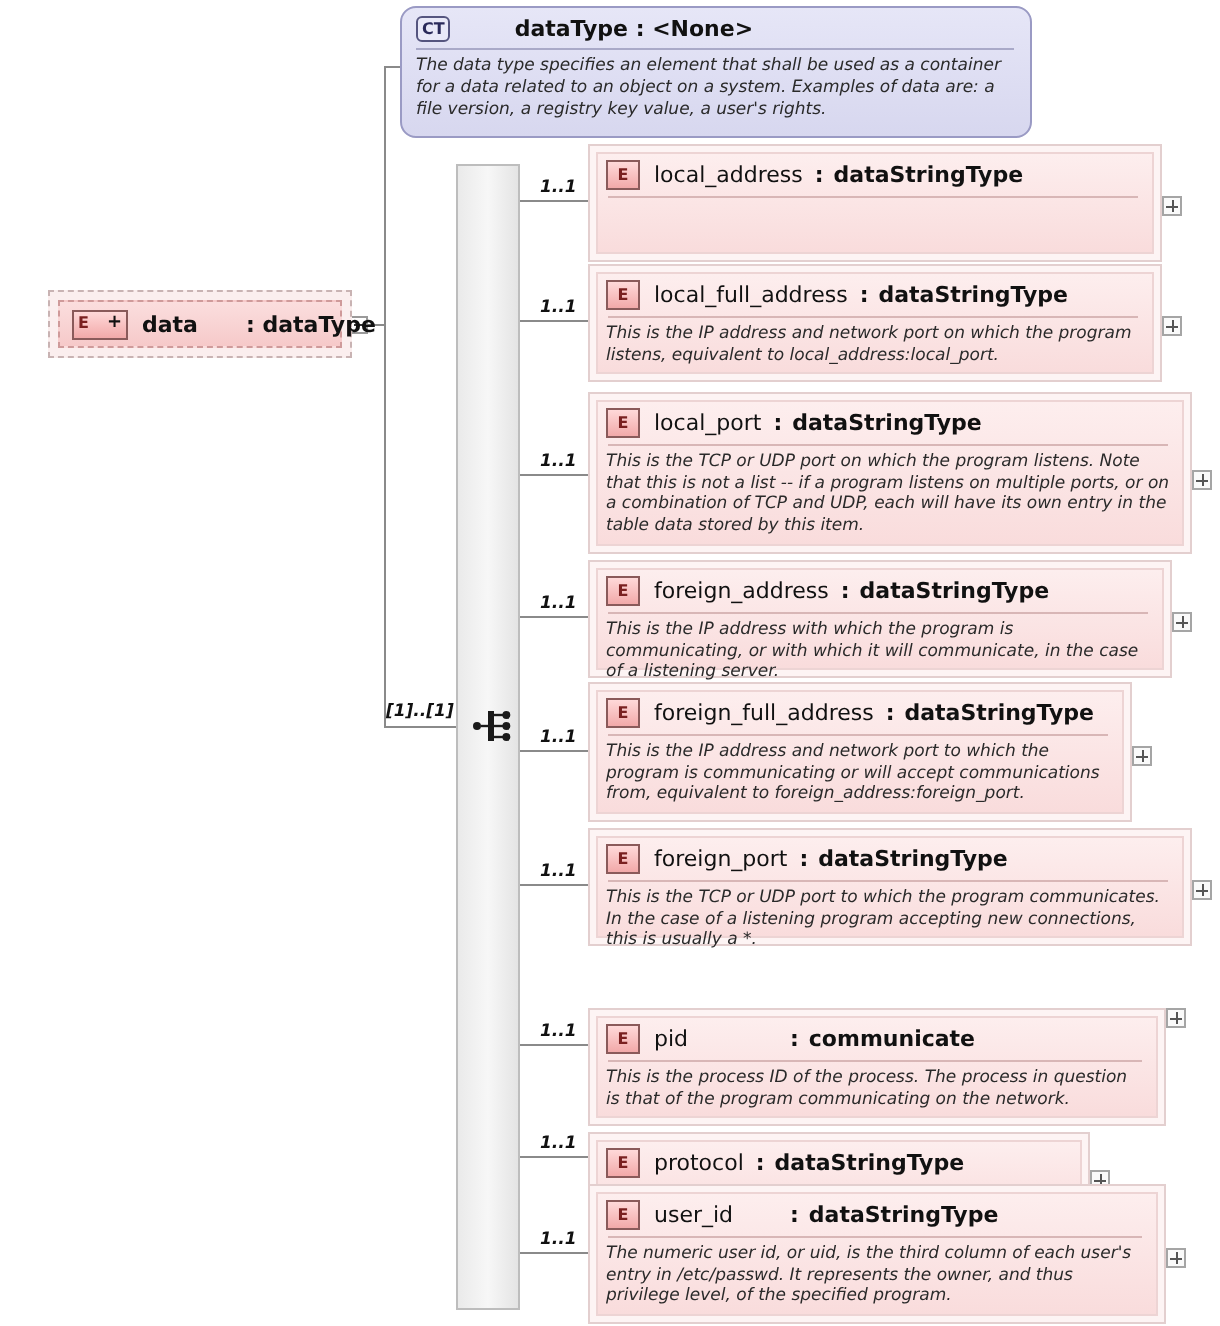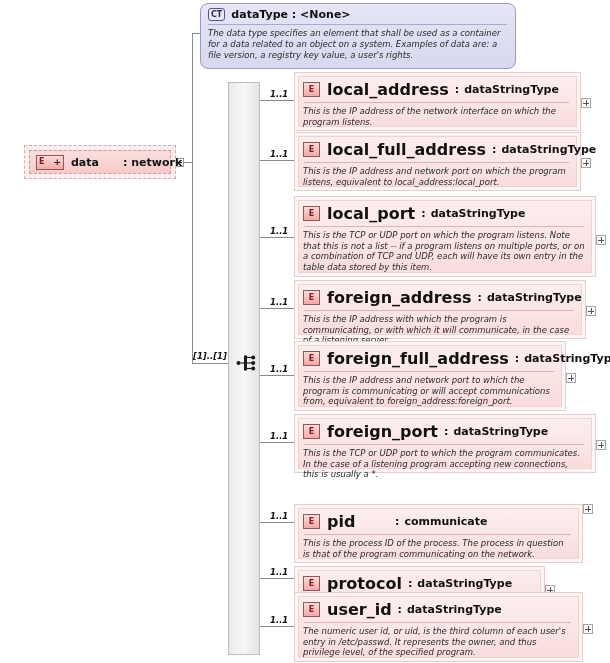--- a/index.html
+++ b/index.html
@@ -75,21 +75,21 @@
     box-sizing:border-box;
     padding:4px 8px 5px 7px;
   }
   .ct-title{display:flex;align-items:center;gap:6px;margin-bottom:3px;}
   .ct-badge{
     border:1px solid #55557f;border-radius:3px;
     background:#e9e9f8;
     font-size:8px;font-weight:bold;color:#2a2a5a;
     padding:0px 2px;line-height:11px;
   }
-  .ct-name{font-size:11px;font-weight:bold;color:#111;}
+  .ct-name{font-size:11px;font-weight:bold;color:#111;margin-left:26px;}
   .ct-rule{height:1px;background:#a9a9c8;margin:2px 0 3px 0;}
   .ct-doc{
     font-size:8.5px;font-style:italic;color:#2a2a2a;line-height:11px;
   }
 
   
   .seq-bar{
     position:absolute;
     border:1px solid #bdbdbd;
     background:linear-gradient(to right,#eaeaea,#f7f7f7,#e4e4e4);
@@ -110,21 +110,21 @@
     padding:3px;
   }
   .el-inner{
     border:1px solid #edd4d4;
     background:linear-gradient(to bottom,#fdeeee,#f9dcdc);
     box-sizing:border-box;
     height:100%;
     padding:3px 5px 4px 4px;
   }
   .el-head{display:flex;align-items:center;}
-  .el-name{margin-left:7px;font-size:16px;font-weight:bold;color:#111;white-space:nowrap;}
+  .el-name{margin-left:7px;font-size:11px;font-weight:normal;color:#111;white-space:nowrap;}
   .el-sep{margin-left:6px;font-size:11px;font-weight:bold;color:#111;}
   .el-type{margin-left:5px;font-size:11px;font-weight:bold;color:#111;white-space:nowrap;}
   .el-name.padname{min-width:62px;}
   .el-rule{height:1px;background:#d8b6b6;margin:3px 2px 3px 1px;}
   .el-doc{font-size:8.5px;font-style:italic;color:#2a2a2a;line-height:10.5px;}
   .el-card{
     position:absolute;font-size:8.5px;font-style:italic;font-weight:bold;color:#111;text-align:center;
   }
   .plus-sq{
     position:absolute;width:10px;height:10px;
@@ -148,21 +148,21 @@
     </div>
 
   <div class="card-left" style="left:3px;top:155px;padding-left:30px;">0..1</div>
   <div class="root-wrap" style="left:24px;top:145px;width:152px;height:34px;">
     <div class="root-box">
       <span class="eicon with-plus">
         <span>E</span>
         <span class="plusmark">+</span>
       </span>
       <span class="root-name">data</span>
-      <span class="root-type"><span>:</span>&nbsp;<span>network</span></span>
+      <span class="root-type"><span>:</span>&nbsp;<span>dataType</span></span>
     </div>
   </div>
 
   <div class="ct-box" style="left:200px;top:3px;width:316px;height:66px;">
     <div class="ct-title">
       <span class="ct-badge">CT</span>
       <span class="ct-name">dataType : &lt;None&gt;</span>
     </div>
     <div class="ct-rule"></div>
     <div class="ct-doc">The data type specifies an element that shall be used as a container for a data related to an object on a system. Examples of data are: a file version, a registry key value, a user's rights.</div>
@@ -197,21 +197,20 @@
     <div class="el-inner">
       <div class="el-head">
         <span class="eicon">
             <span>E</span>
           </span>
         <span class="el-name">local_address</span>
         <span class="el-sep">:</span>
         <span class="el-type">dataStringType</span>
       </div>
       <div class="el-rule"></div>
-      <div class="el-doc">This is the IP address of the network interface on which the program listens.</div>
     </div>
   </div>
   <div class="plus-sq" style="left:581px;top:98px;">
       <i></i>
       <b></b>
     </div>
 
   <div class="el-card" style="left:270px;top:149px;">1..1</div>
   <div class="el-box" style="left:294px;top:132px;width:287px;height:59px;">
     <div class="el-inner">

